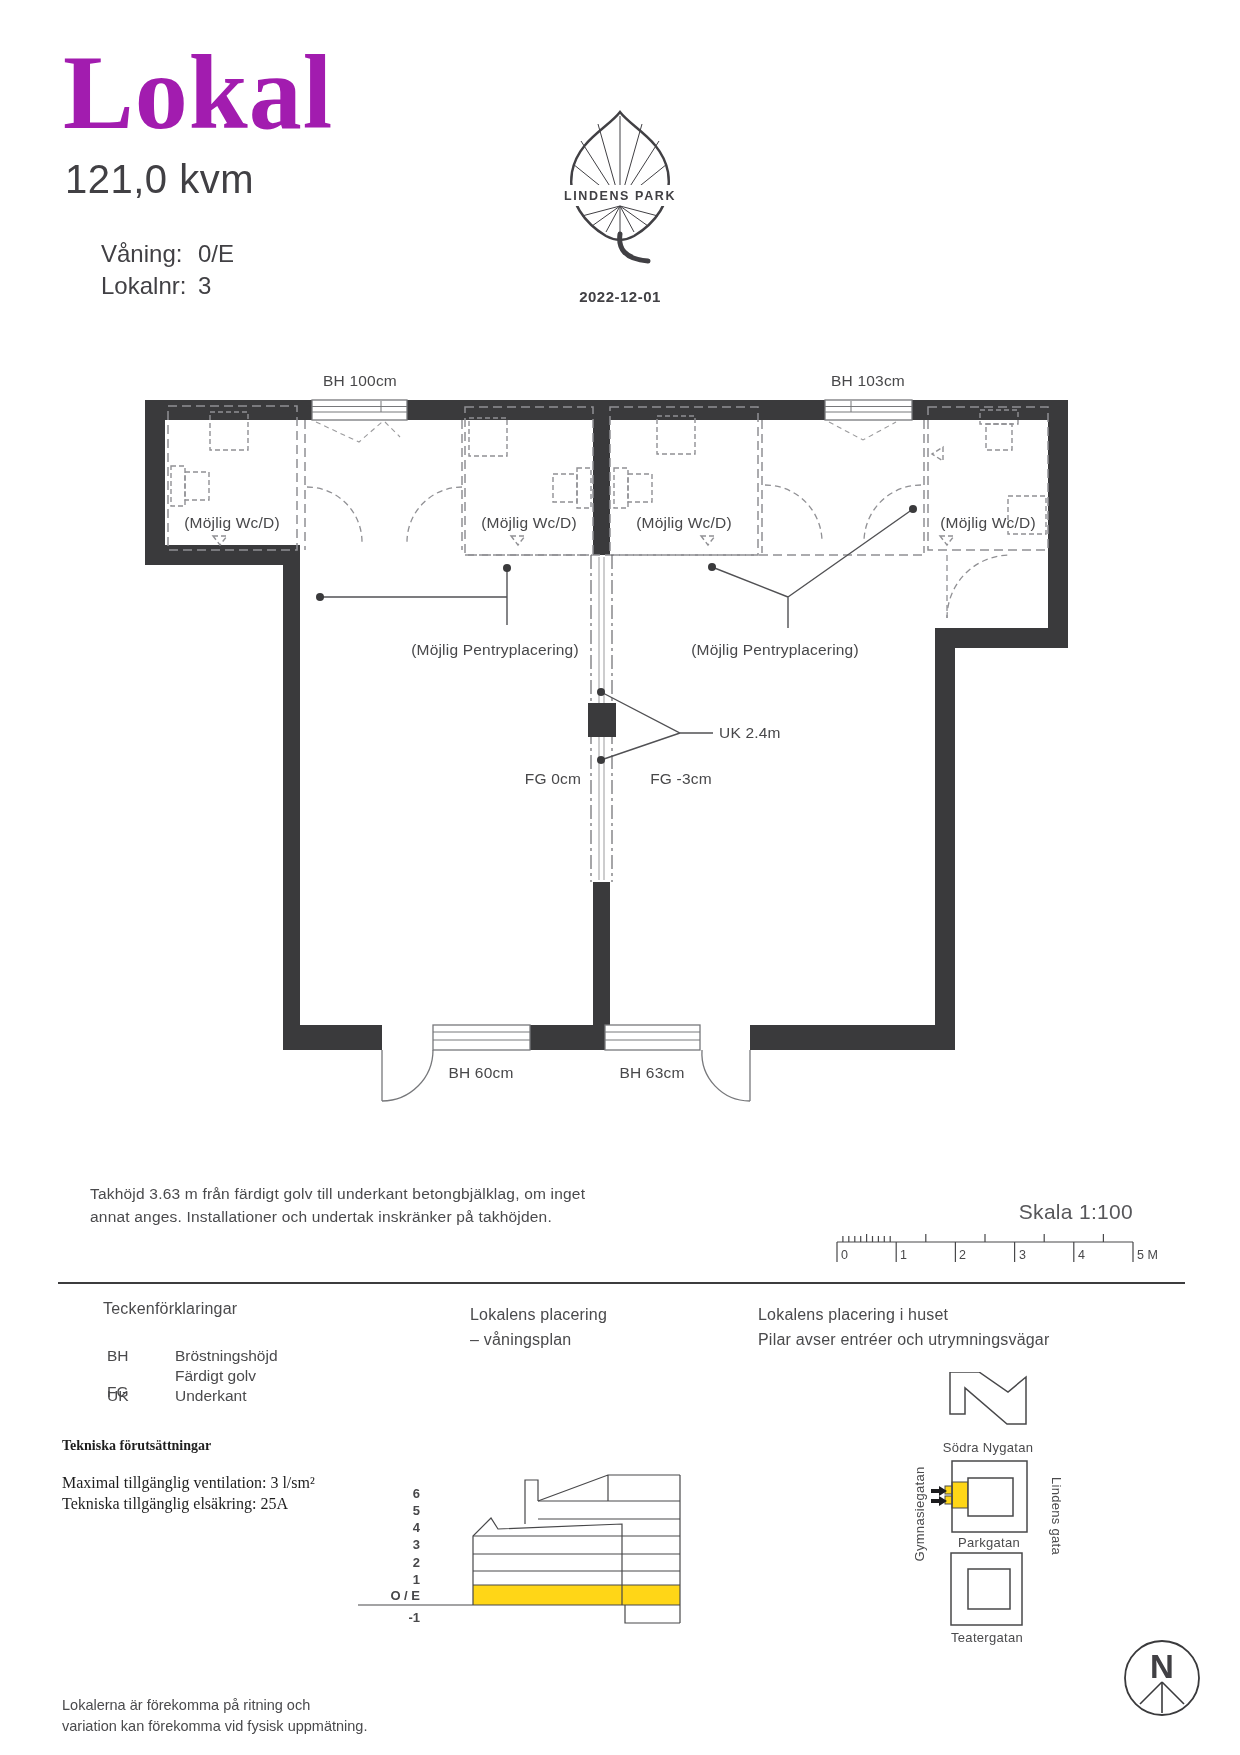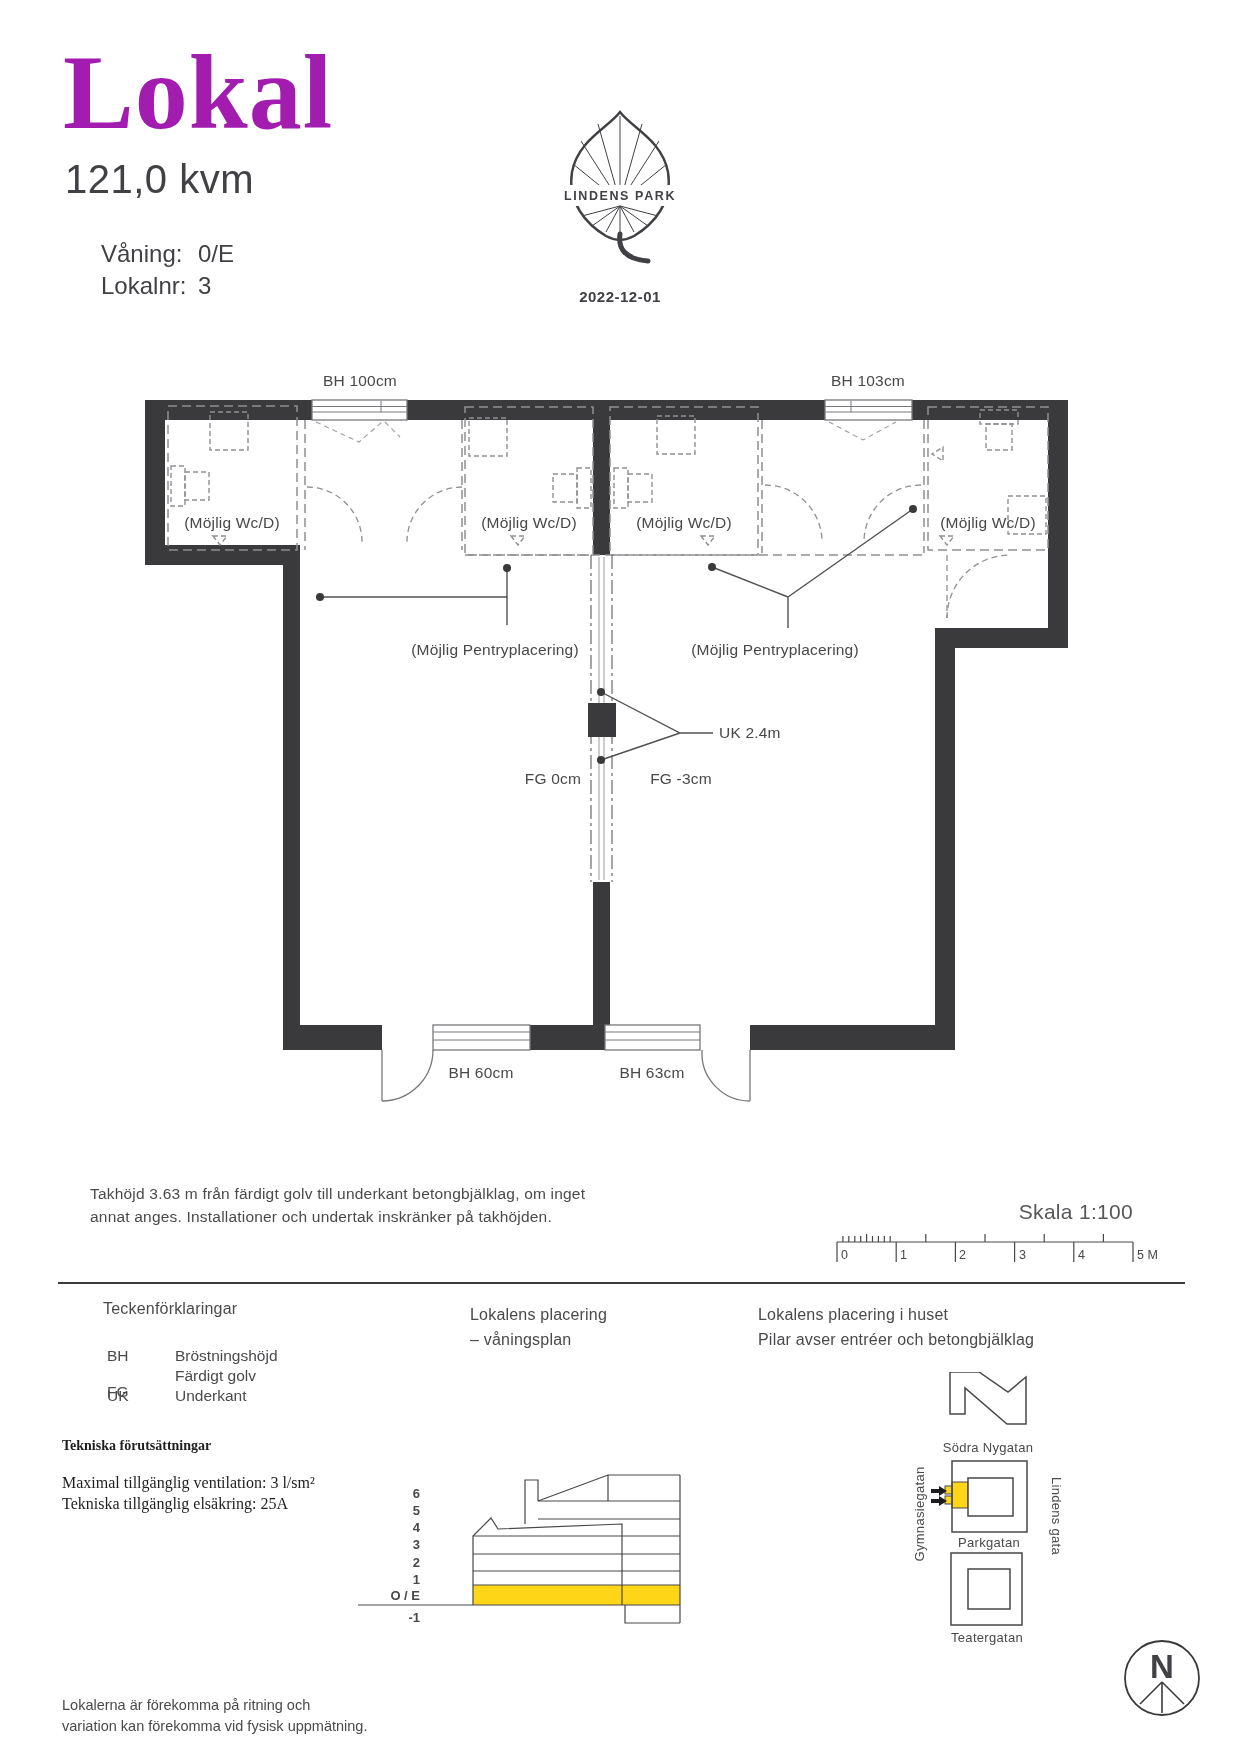--- a/index.html
+++ b/index.html
@@ -258,21 +258,21 @@
     <text class="flr" x="70" y="74" text-anchor="end">4</text>
     <text class="flr" x="70" y="91" text-anchor="end">3</text>
     <text class="flr" x="70" y="109" text-anchor="end">2</text>
     <text class="flr" x="70" y="126" text-anchor="end">1</text>
     <text class="flr" x="70" y="142" text-anchor="end">O / E</text>
     <text class="flr" x="70" y="164" text-anchor="end">-1</text>
   </svg>
 
   <div class="abs colhead" style="left:758px;top:1302px;">
     <div>Lokalens placering i huset</div>
-    <div>Pilar avser entréer och betongbjälklag</div>
+    <div>Pilar avser entréer och utrymningsvägar</div>
   </div>
 
   <svg class="abs" style="left:905px;top:1372px;" width="180" height="285" viewBox="0 0 180 285">
     <path d="M45,0 V42 H60 V16 L102,52 H121 V5 L103,20 L74,0 Z" fill="none" stroke="#48484A" stroke-width="1.5"></path>
     <text class="street" x="83" y="80" text-anchor="middle">Södra Nygatan</text>
 
     <g>
       <rect x="47" y="110" width="16" height="26" fill="#FFD617" stroke="#48484A" stroke-width="1"></rect>
       <rect x="40" y="114" width="7" height="8" fill="#FFD617" stroke="#48484A" stroke-width="1"></rect>
       <rect x="40" y="124" width="7" height="8" fill="#FFD617" stroke="#48484A" stroke-width="1"></rect>

